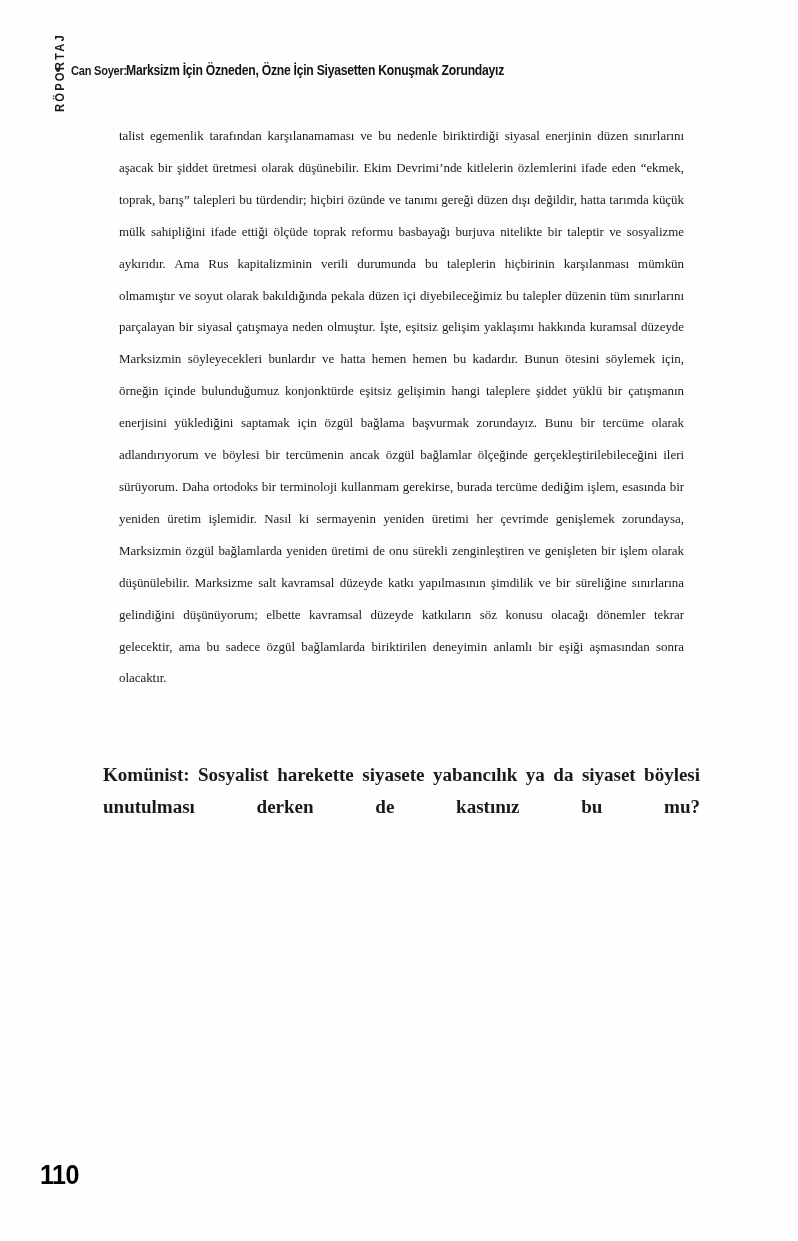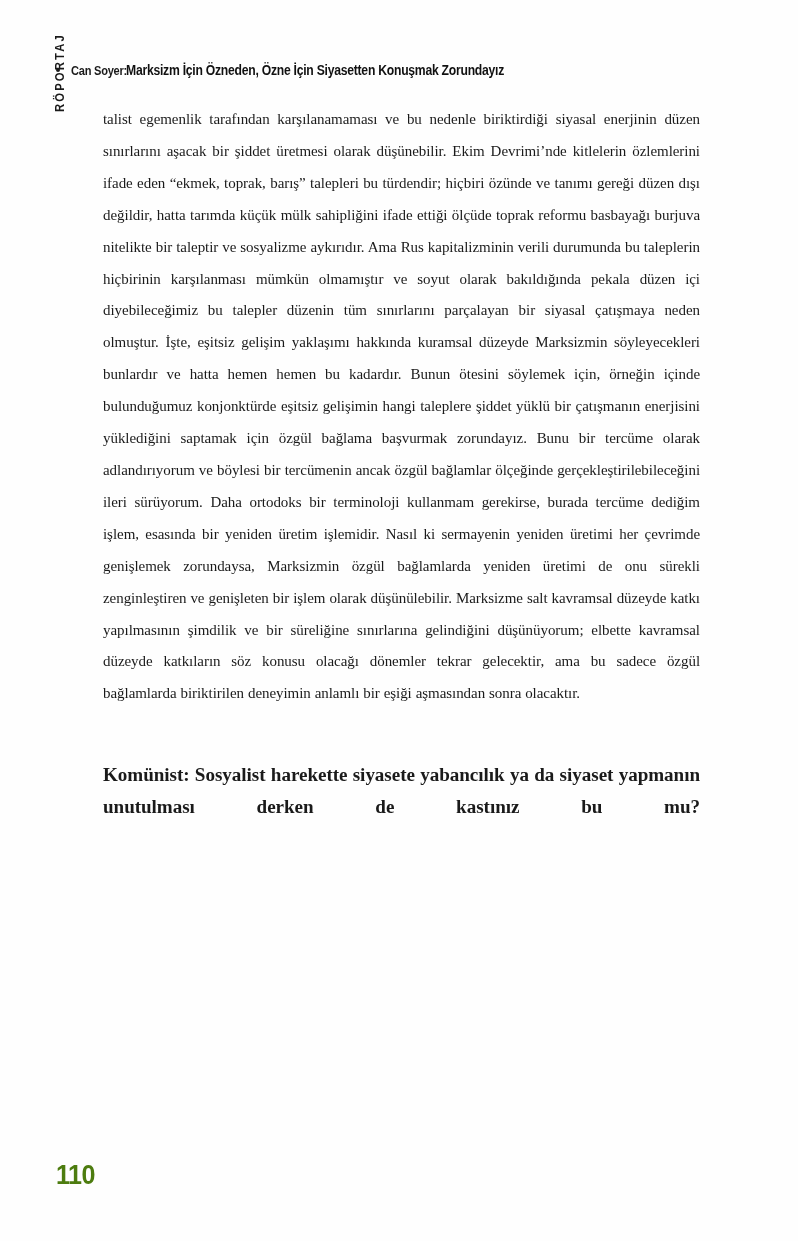--- a/index.html
+++ b/index.html
@@ -87,24 +87,24 @@
 
   
   .column {
     position: absolute;
     left: 103px;
     top: 104px;
     width: 597px;
   }
 
   p.body {
-    margin: 0;
+    margin: 16px;
     text-align: justify;
     text-justify: inter-word;
-    font-size: 15px;
+    font-size: 13px;
     line-height: 31.9px;
     hyphens: manual;
     -webkit-hyphens: manual;
     letter-spacing: -0.05px;
     word-spacing: 0.2px;
   }
   p.body.continued {
     text-indent: 0;
   }
   p.qa {
@@ -131,22 +131,21 @@
 
   
   .folio {
     position: absolute;
     left: 40px;
     top: 1160px;
     font-family: "Liberation Sans Narrow", "Liberation Sans", sans-serif;
     font-size: 27px;
     font-weight: 700;
     letter-spacing: -0.5px;
-    color: #4d7c0f;
-    margin-left: 16px;
+    color: #000000;
   }
   .folio-inner {
     display: inline-block;
     transform: scaleX(0.93);
     transform-origin: left center;
   }
 </style>
 </head>
 <body>
 
@@ -161,21 +160,21 @@
   <div class="section-tab">
     <span class="section-tab-inner">RÖPORTAJ</span>
   </div>
 
   <div class="column">
 
     <p class="body continued">talist egemenlik tarafından karşılanamaması ve bu nedenle biriktirdiği siyasal enerjinin düzen sınırlarını aşacak bir şiddet üretmesi olarak düşünebilir. Ekim Devrimi’nde kitlelerin özlemlerini ifade eden “ekmek, toprak, barış” talepleri bu türdendir; hiçbiri özünde ve tanımı gereği düzen dışı değildir, hatta tarımda küçük mülk sahipliğini ifade ettiği ölçüde toprak reformu basbayağı burjuva nitelikte bir taleptir ve sosyalizme aykırıdır. Ama Rus kapitalizminin verili durumunda bu taleplerin hiçbirinin karşılanması mümkün olmamıştır ve soyut olarak bakıldığında pekala düzen içi diyebileceğimiz bu talepler düzenin tüm sınırlarını parçalayan bir siyasal çatışmaya neden olmuştur. İşte, eşitsiz gelişim yaklaşımı hakkında kuramsal düzeyde Marksizmin söyleyecekleri bunlardır ve hatta hemen hemen bu kadardır. Bunun ötesini söylemek için, örneğin içinde bulunduğumuz konjonktürde eşitsiz gelişimin hangi taleplere şiddet yüklü bir çatışmanın enerjisini yüklediğini saptamak için özgül bağlama başvurmak zorundayız. Bunu bir tercüme olarak adlandırıyorum ve böylesi bir tercümenin ancak özgül bağlamlar ölçeğinde gerçekleştirilebileceğini ileri sürüyorum. Daha ortodoks bir terminoloji kullanmam gerekirse, burada tercüme dediğim işlem, esasında bir yeniden üretim işlemidir. Nasıl ki sermayenin yeniden üretimi her çevrimde genişlemek zorundaysa, Marksizmin özgül bağlamlarda yeniden üretimi de onu sürekli zenginleştiren ve genişleten bir işlem olarak düşünülebilir. Marksizme salt kavramsal düzeyde katkı yapılmasının şimdilik ve bir süreliğine sınırlarına gelindiğini düşünüyorum; elbette kavramsal düzeyde katkıların söz konusu olacağı dönemler tekrar gelecektir, ama bu sadece özgül bağlamlarda biriktirilen deneyimin anlamlı bir eşiği aşmasından sonra olacaktır.</p>
 
     <div class="spacer-lg"></div>
 
-    <p class="qa question">Komünist: Sosyalist harekette siyasete yabancılık ya da siyaset yapmanın unutulması derken de kastınız bu mu?</p>
+    <p class="qa question">Komünist: Sosyalist harekette siyasete yabancılık ya da siyaset böylesi unutulması derken de kastınız bu mu?</p>
 
     <div class="spacer-sm"></div>
 
 
   </div>
 
   <div class="folio">
     <span class="folio-inner">110</span>
   </div>
 

